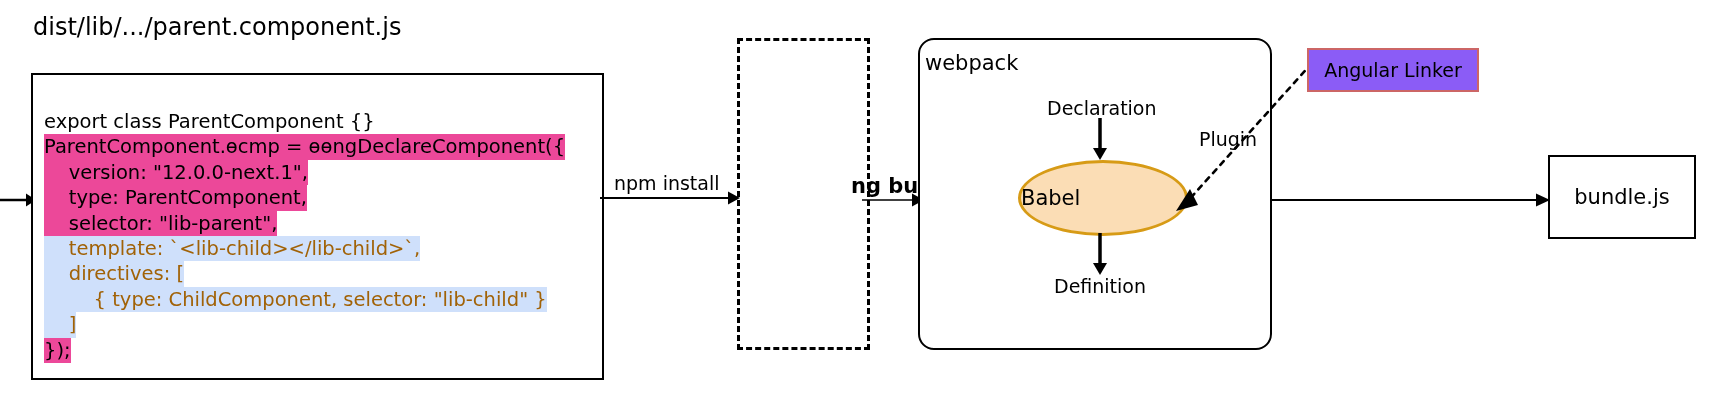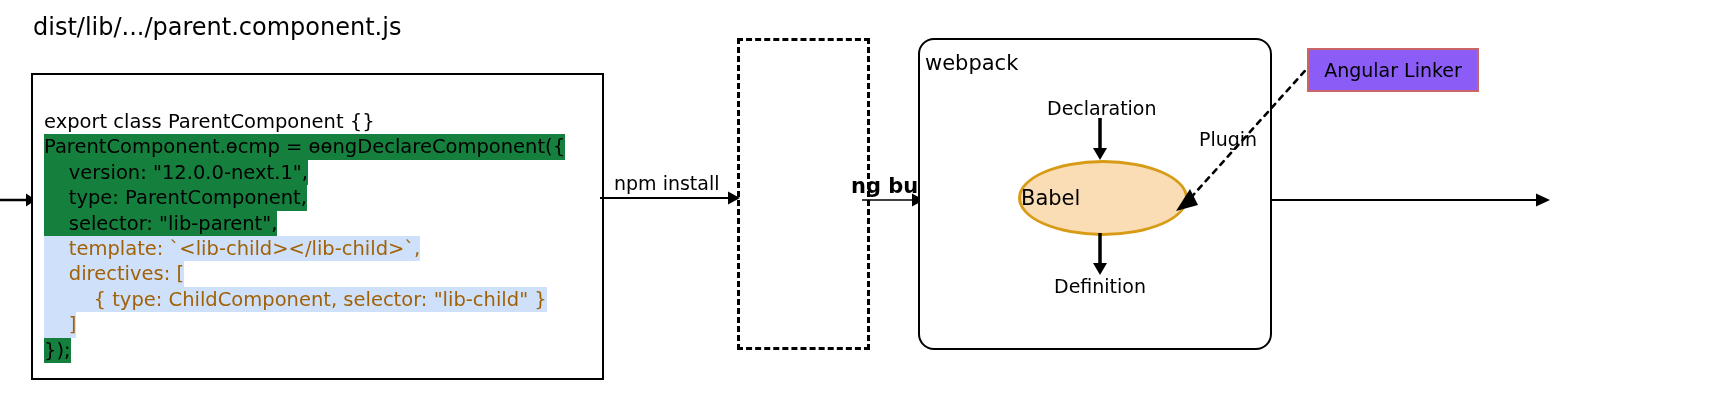--- a/index.html
+++ b/index.html
@@ -36,21 +36,21 @@
     margin-top: 32px;
   }
   #code-lines {
     position: absolute;
     left: 11px; top: 34px;
     font-size: 19.5px;
     line-height: 25.4px;
     white-space: pre;
   }
   .cl { display: block; height: 25.4px; width: max-content; }
-  .hl-green { background: #15803d; }
+  .hl-green { background: #ec4899; }
   .hl-blue  { background: #cfe0fb; color: #10169c; }
   .tx-blue  { color: #a16207; }
   .tx-black { color: #000; }
 
   
   #npm-arrow-label {
     left: 614px; top: 172px;
     font-size: 19px;
     white-space: nowrap;
   }
@@ -206,14 +206,17 @@
 
   <div id="angular-linker-box" class="abs">
     <span id="angular-linker-label">Angular Linker</span>
   </div>
 
   <svg id="bundle-arrow-svg" class="abs" width="280" height="20">
     <line x1="0" y1="10" x2="266" y2="10" stroke="#000" stroke-width="2.2"></line>
     <polygon points="266,3.5 280,10 266,16.5" fill="#000"></polygon>
   </svg>
 
+  <div id="bundle-box" class="abs">
+    <span id="bundle-label">bundle.js</span>
+  </div>
 
 </div>
 
 </body></html>

